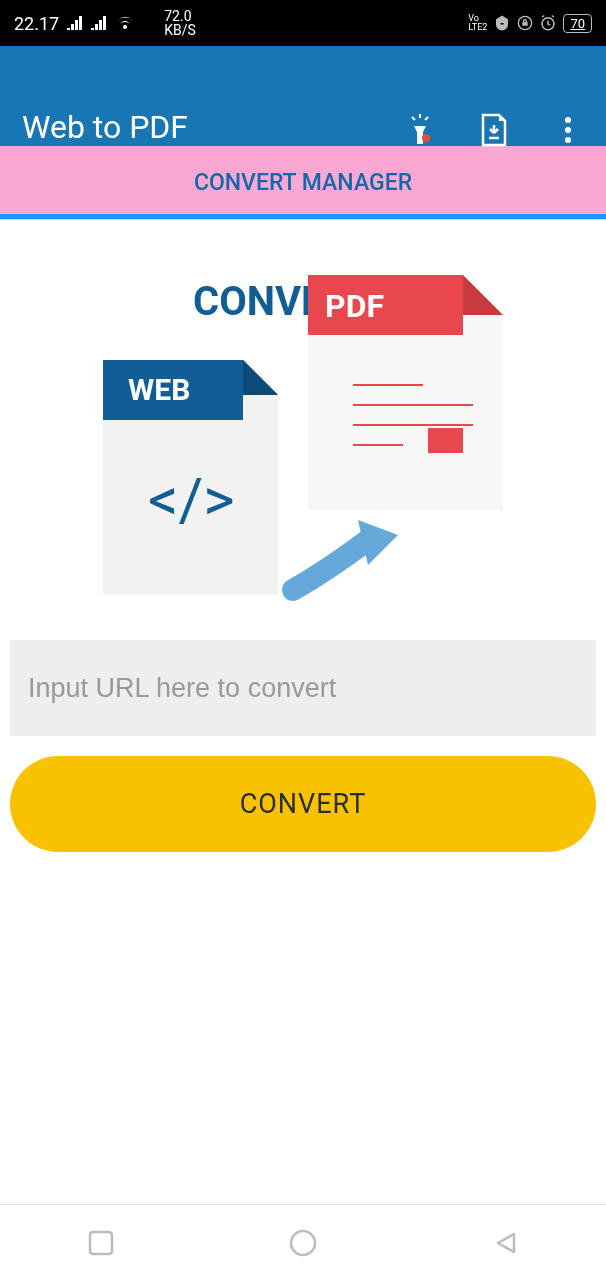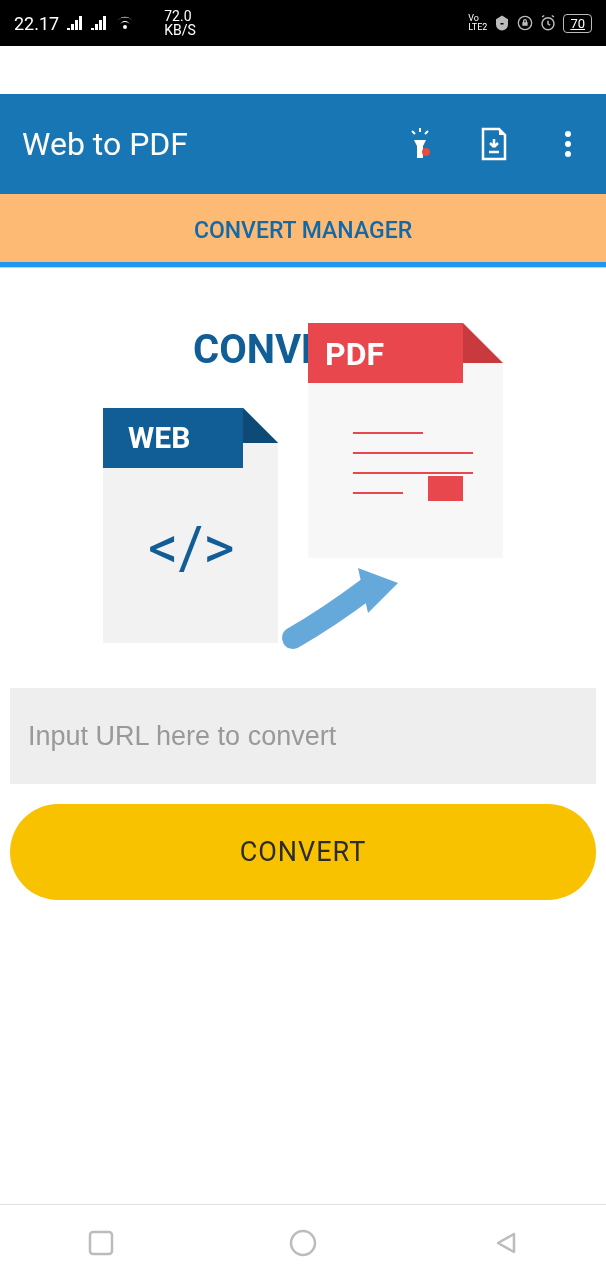--- a/index.html
+++ b/index.html
@@ -30,34 +30,33 @@
       border-radius: 4px;
       padding: 1px 6px;
       font-size: 13px;
       text-decoration: underline;
     }
     .app-bar {
       height: 100px;
       background: #1976b5;
       color: #ffffff;
       display: flex;
-      align-items: center;
+      align-items: flex-end;
       padding: 0 22px;
-      margin-top: 48px;
     }
     .app-title {
       flex: 1;
       font-size: 32px;
       font-weight: 400;
     }
     .app-icons { display: flex; align-items: center; gap: 42px; }
     .icon-btn { width: 32px; height: 32px; display: flex; align-items: center; justify-content: center; }
     .tabs {
       height: 74px;
-      background: #fdba74;
+      background: #f9a8d4;
       display: flex;
       border-bottom: 1px solid #d0d0d0;
     }
     .tab {
       flex: 1;
       display: flex;
       align-items: center;
       justify-content: center;
       font-size: 23px;
       font-weight: 500;

